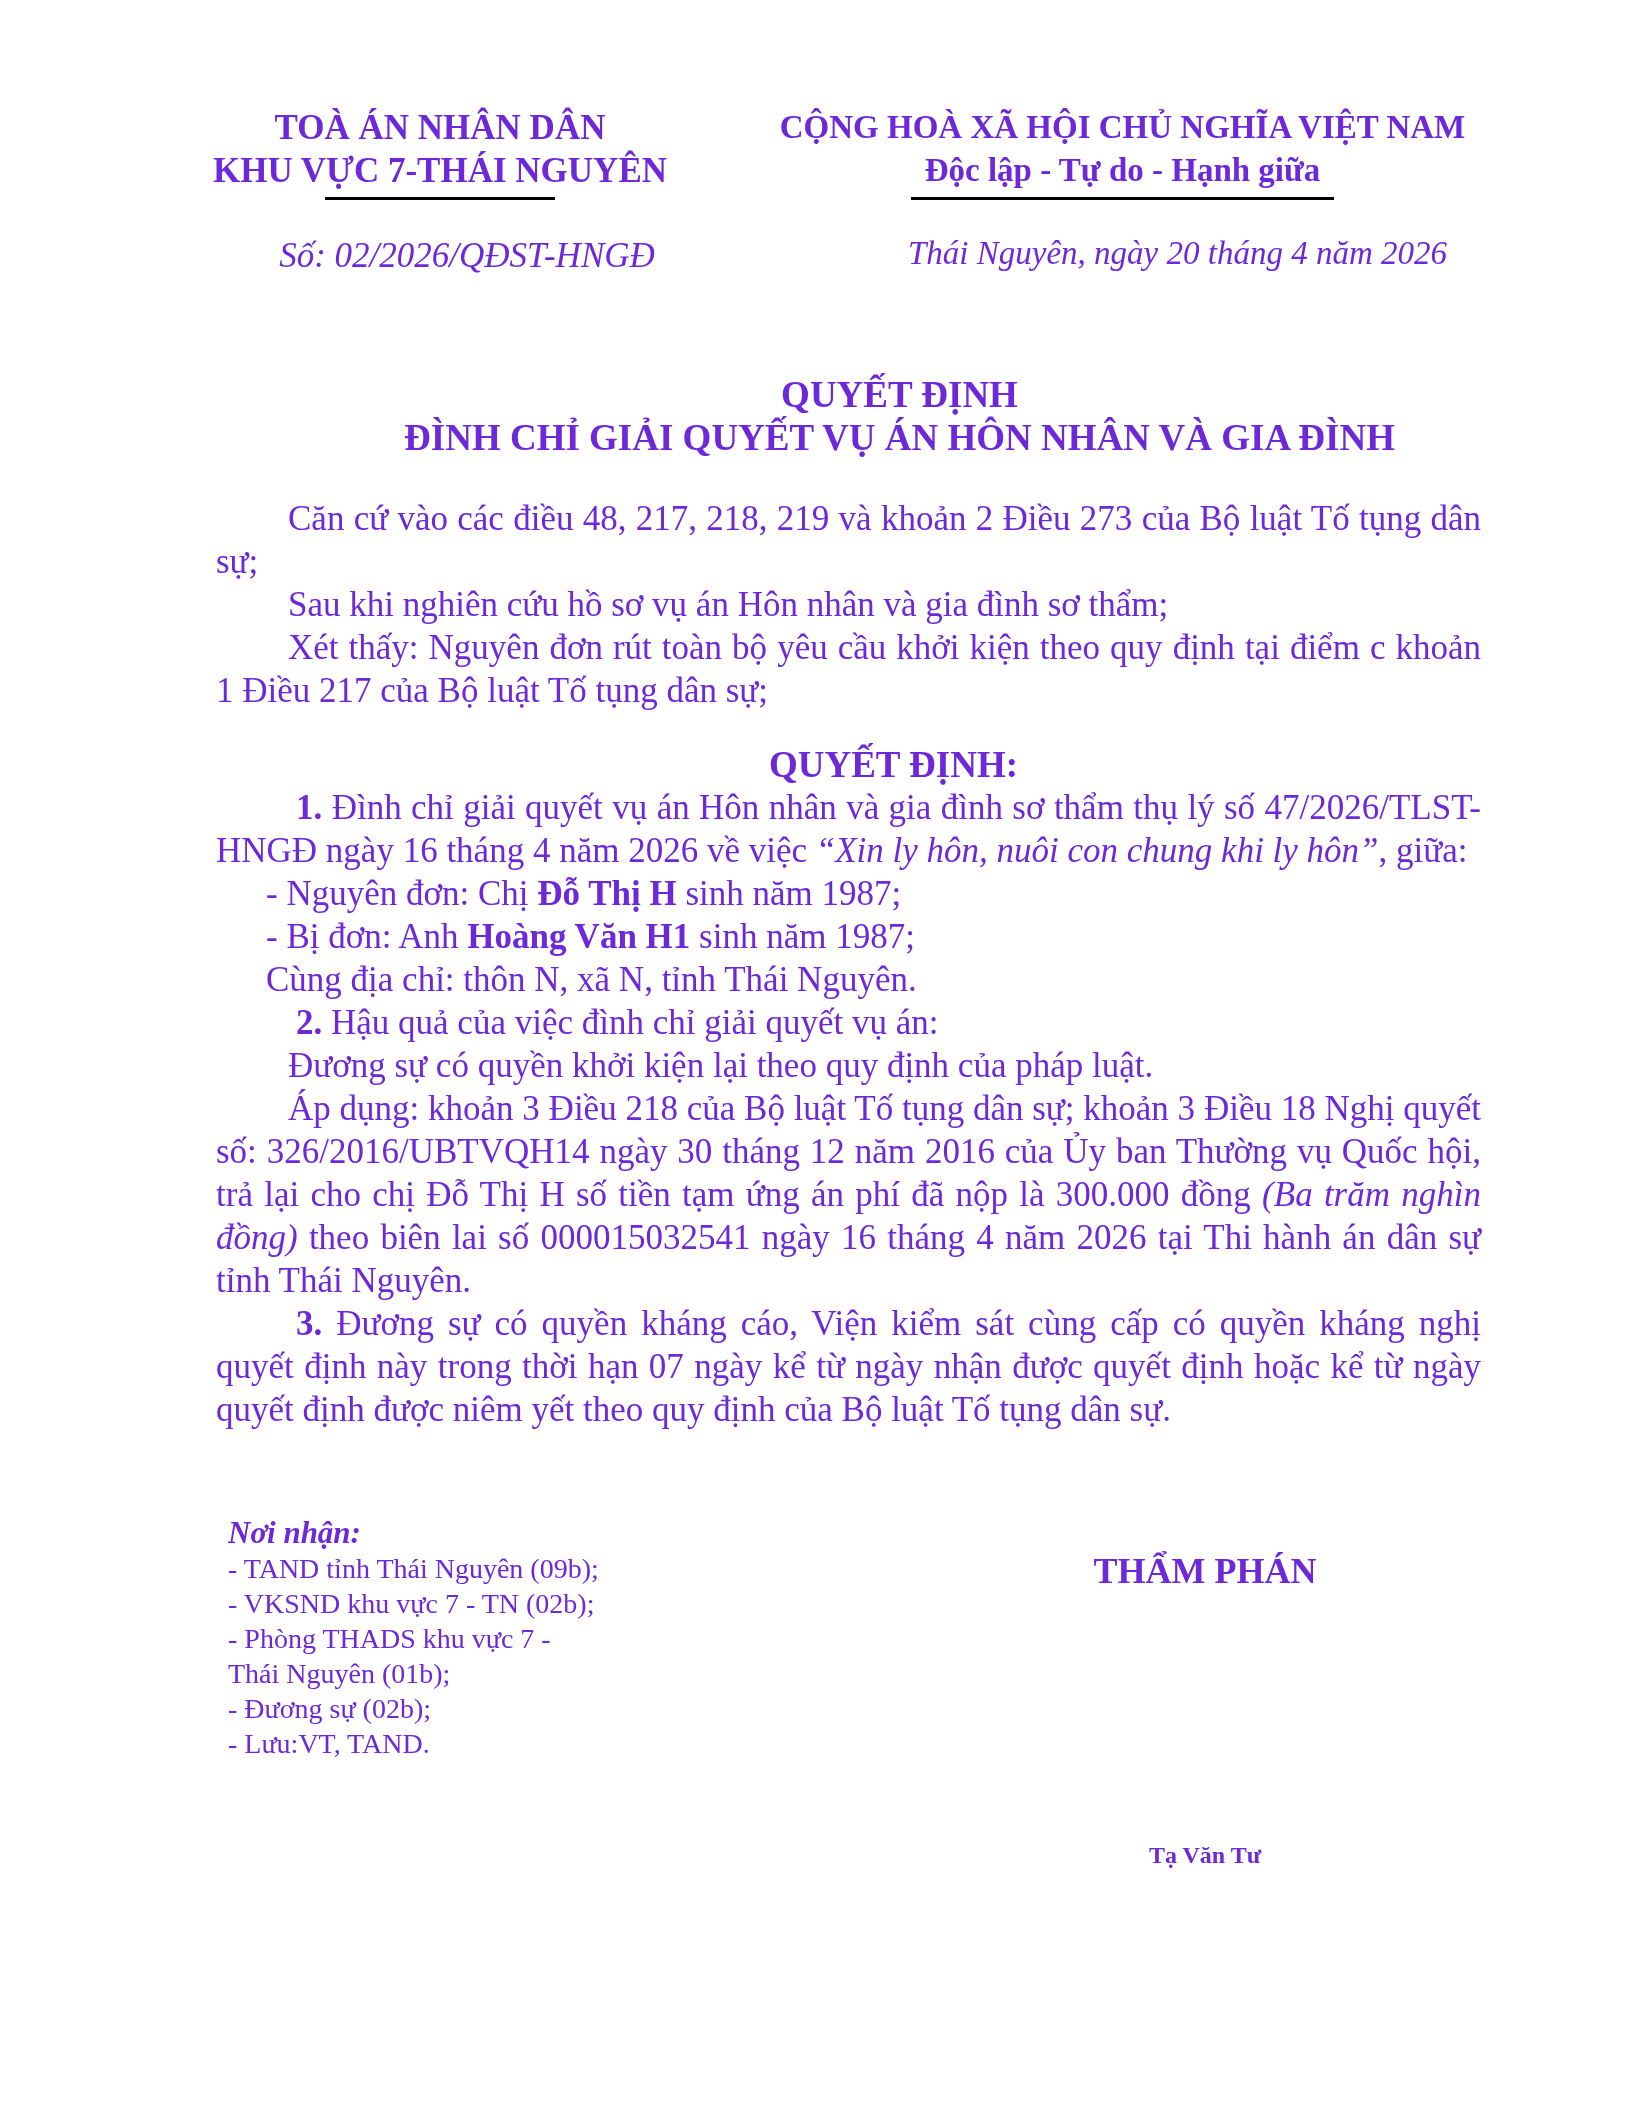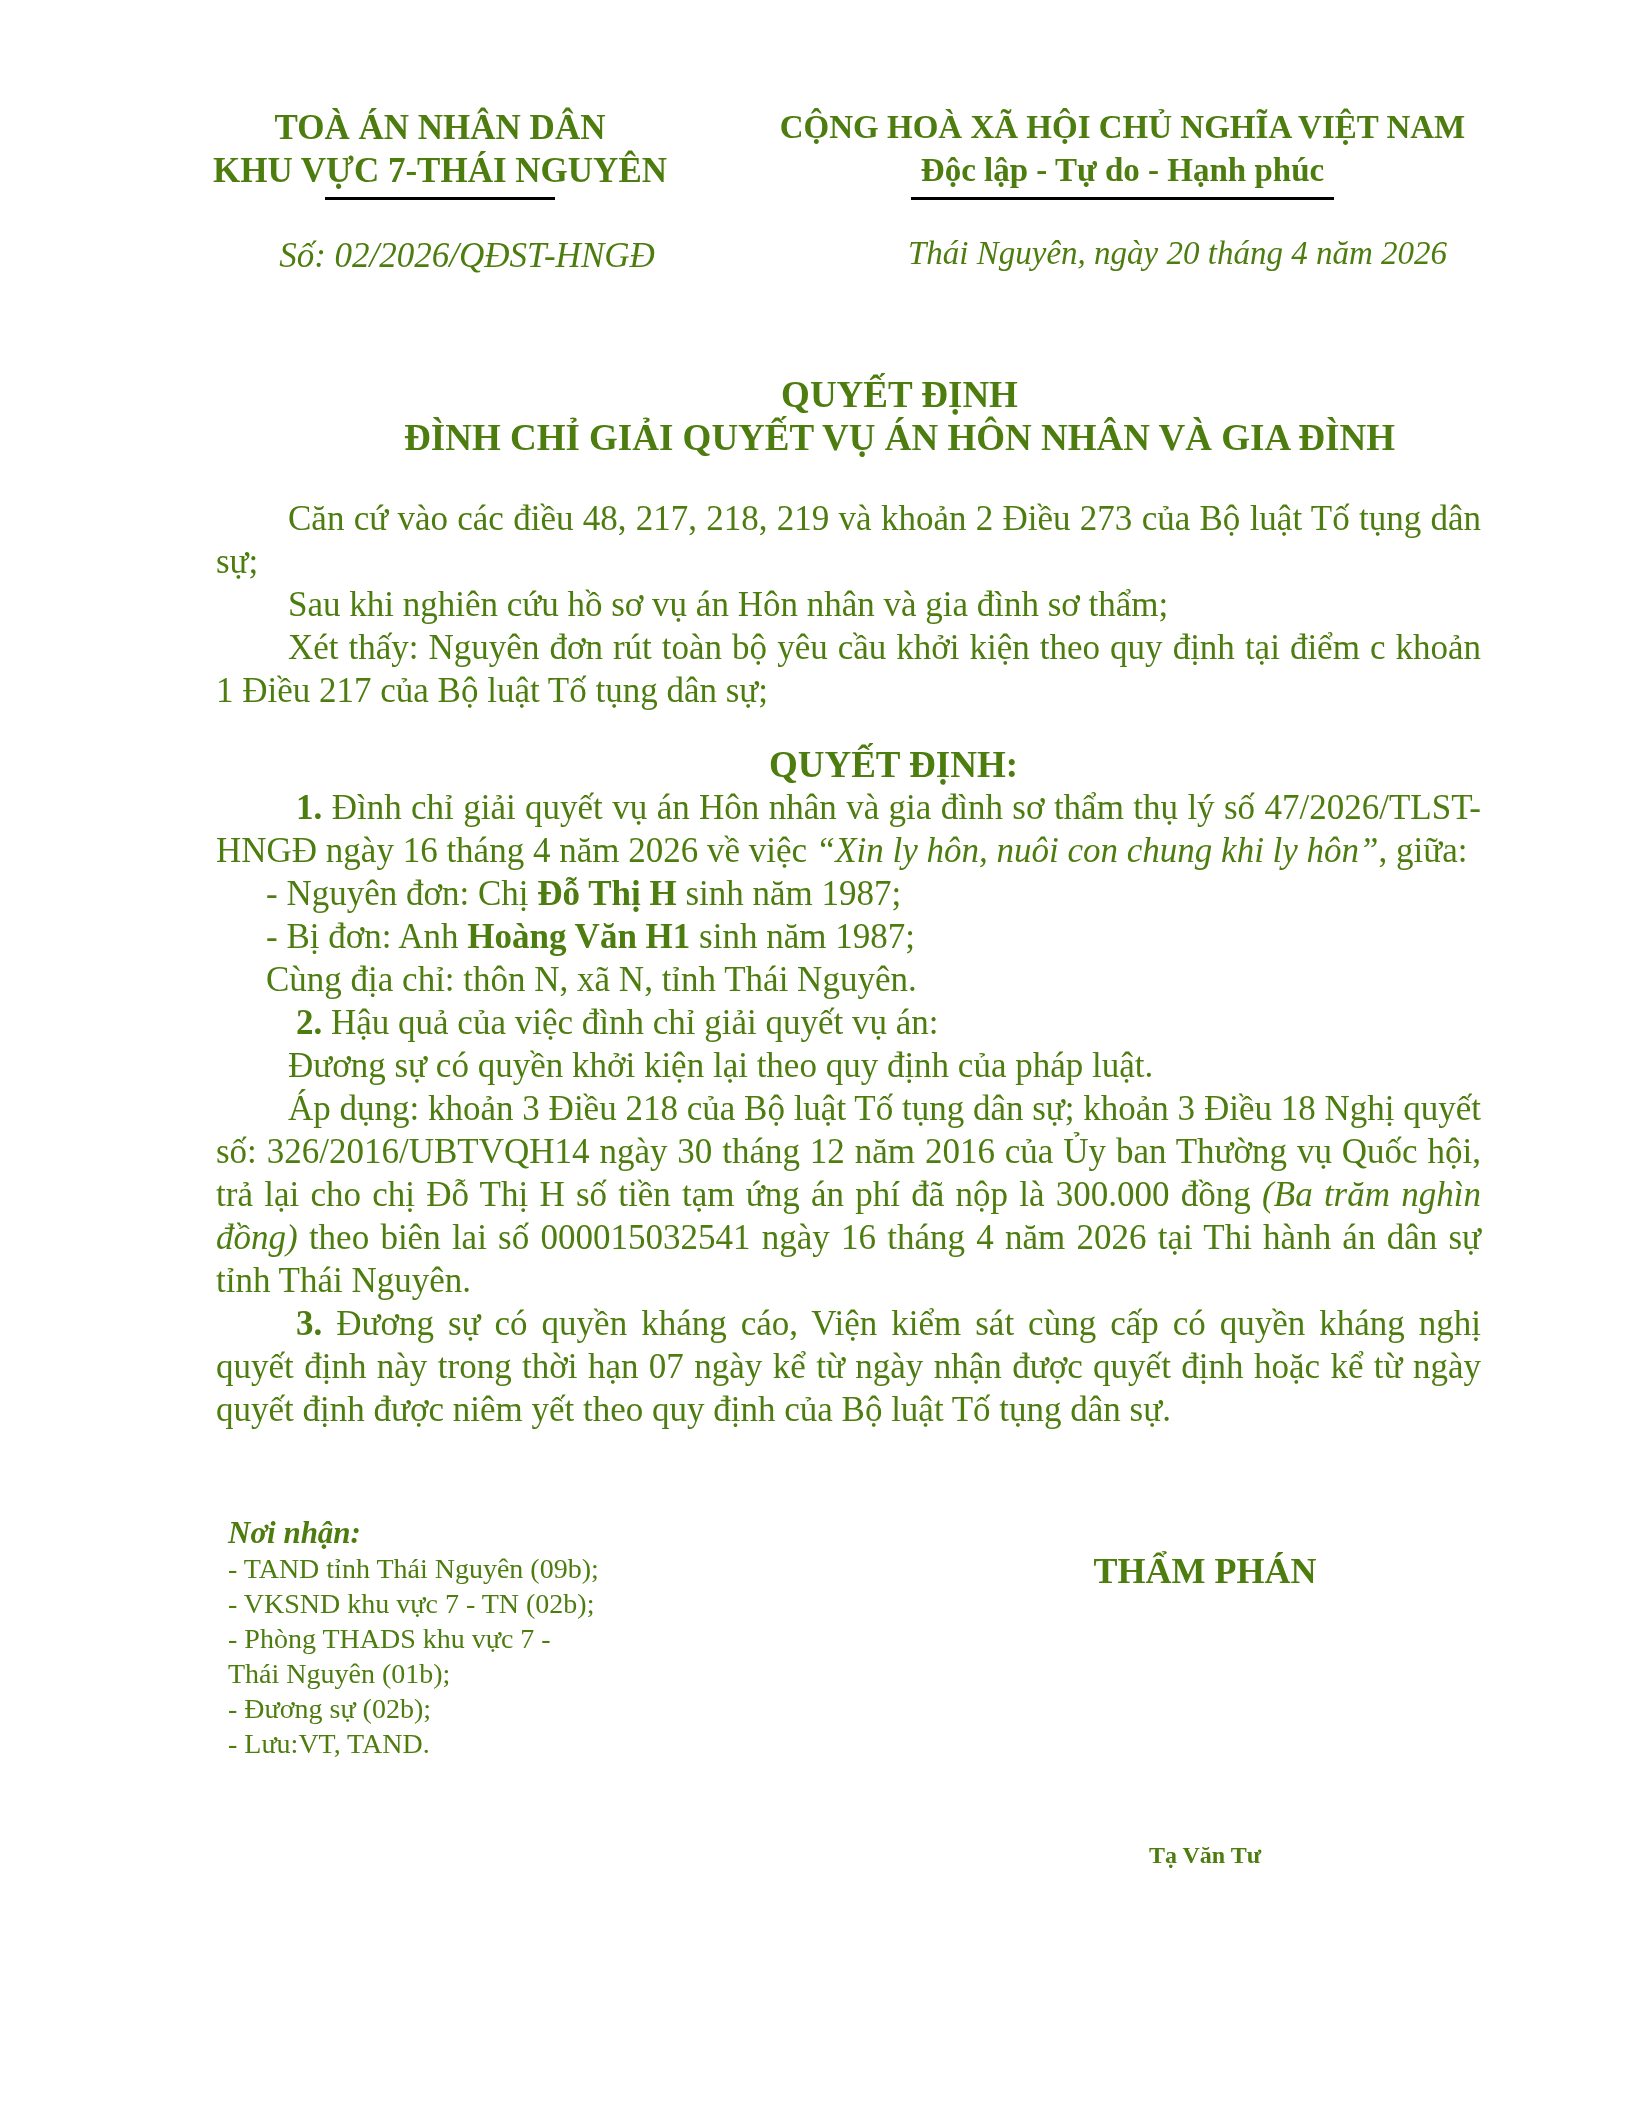--- a/index.html
+++ b/index.html
@@ -1,19 +1,19 @@
 <!DOCTYPE html>
 <html lang="vi"><head>
 <meta charset="utf-8">
 <style>
   html,body{margin:0;padding:0;background:#ffffff;}
   .page{
     position:relative;
     width:1632px;height:2112px;
-    background:#ffffff;color:#4d7c0f;
+    background:#ffffff;color:#6d28d9;
     font-family:"Liberation Serif","DejaVu Serif",serif;
     overflow:hidden;
   }
   .b{font-weight:bold;}
   .i{font-style:italic;}
   .bi{font-weight:bold;font-style:italic;}
 
   
   .header-left{position:absolute;top:106px;left:120px;width:640px;text-align:center;font-size:35px;line-height:43px;}
   .header-right{position:absolute;top:106px;left:735px;width:775px;text-align:center;font-size:33px;line-height:43px;}
@@ -60,21 +60,21 @@
 
   <div class="header-left">
     <div class="h-line b">TOÀ ÁN NHÂN DÂN</div>
     <div class="h-line b">KHU VỰC 7-THÁI NGUYÊN</div>
     <div class="rule rule-left"></div>
     <div class="doc-number">Số: 02/2026/QĐST-HNGĐ</div>
   </div>
 
   <div class="header-right">
     <div class="h-line b">CỘNG HOÀ XÃ HỘI CHỦ NGHĨA VIỆT NAM</div>
-    <div class="h-line b">Độc lập - Tự do - Hạnh phúc</div>
+    <div class="h-line b">Độc lập - Tự do - Hạnh giữa</div>
     <div class="rule rule-right"></div>
     <div class="date-line i">Thái Nguyên, ngày 20 tháng 4 năm 2026</div>
   </div>
 
   <div class="title-block">
     <div>QUYẾT ĐỊNH</div>
     <div>ĐÌNH CHỈ GIẢI QUYẾT VỤ ÁN HÔN NHÂN VÀ GIA ĐÌNH</div>
   </div>
 
   <div class="body-text">

